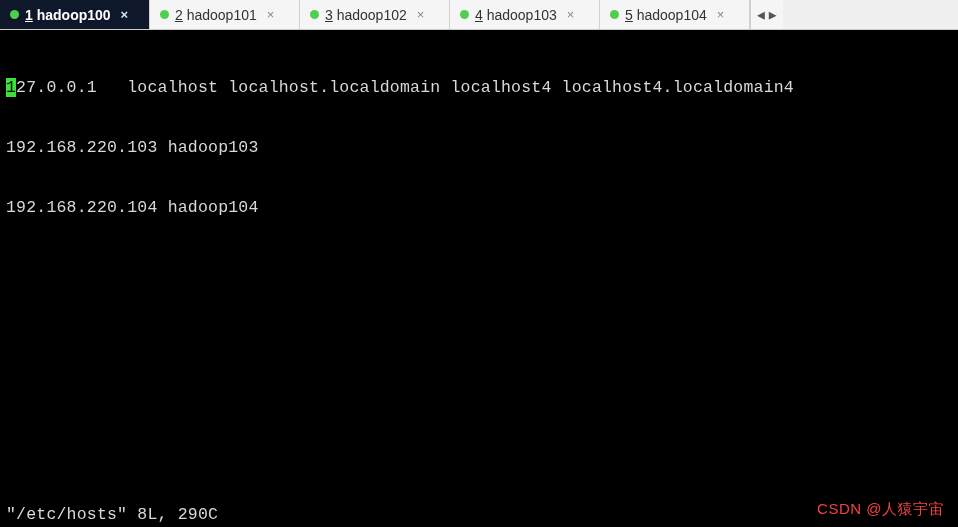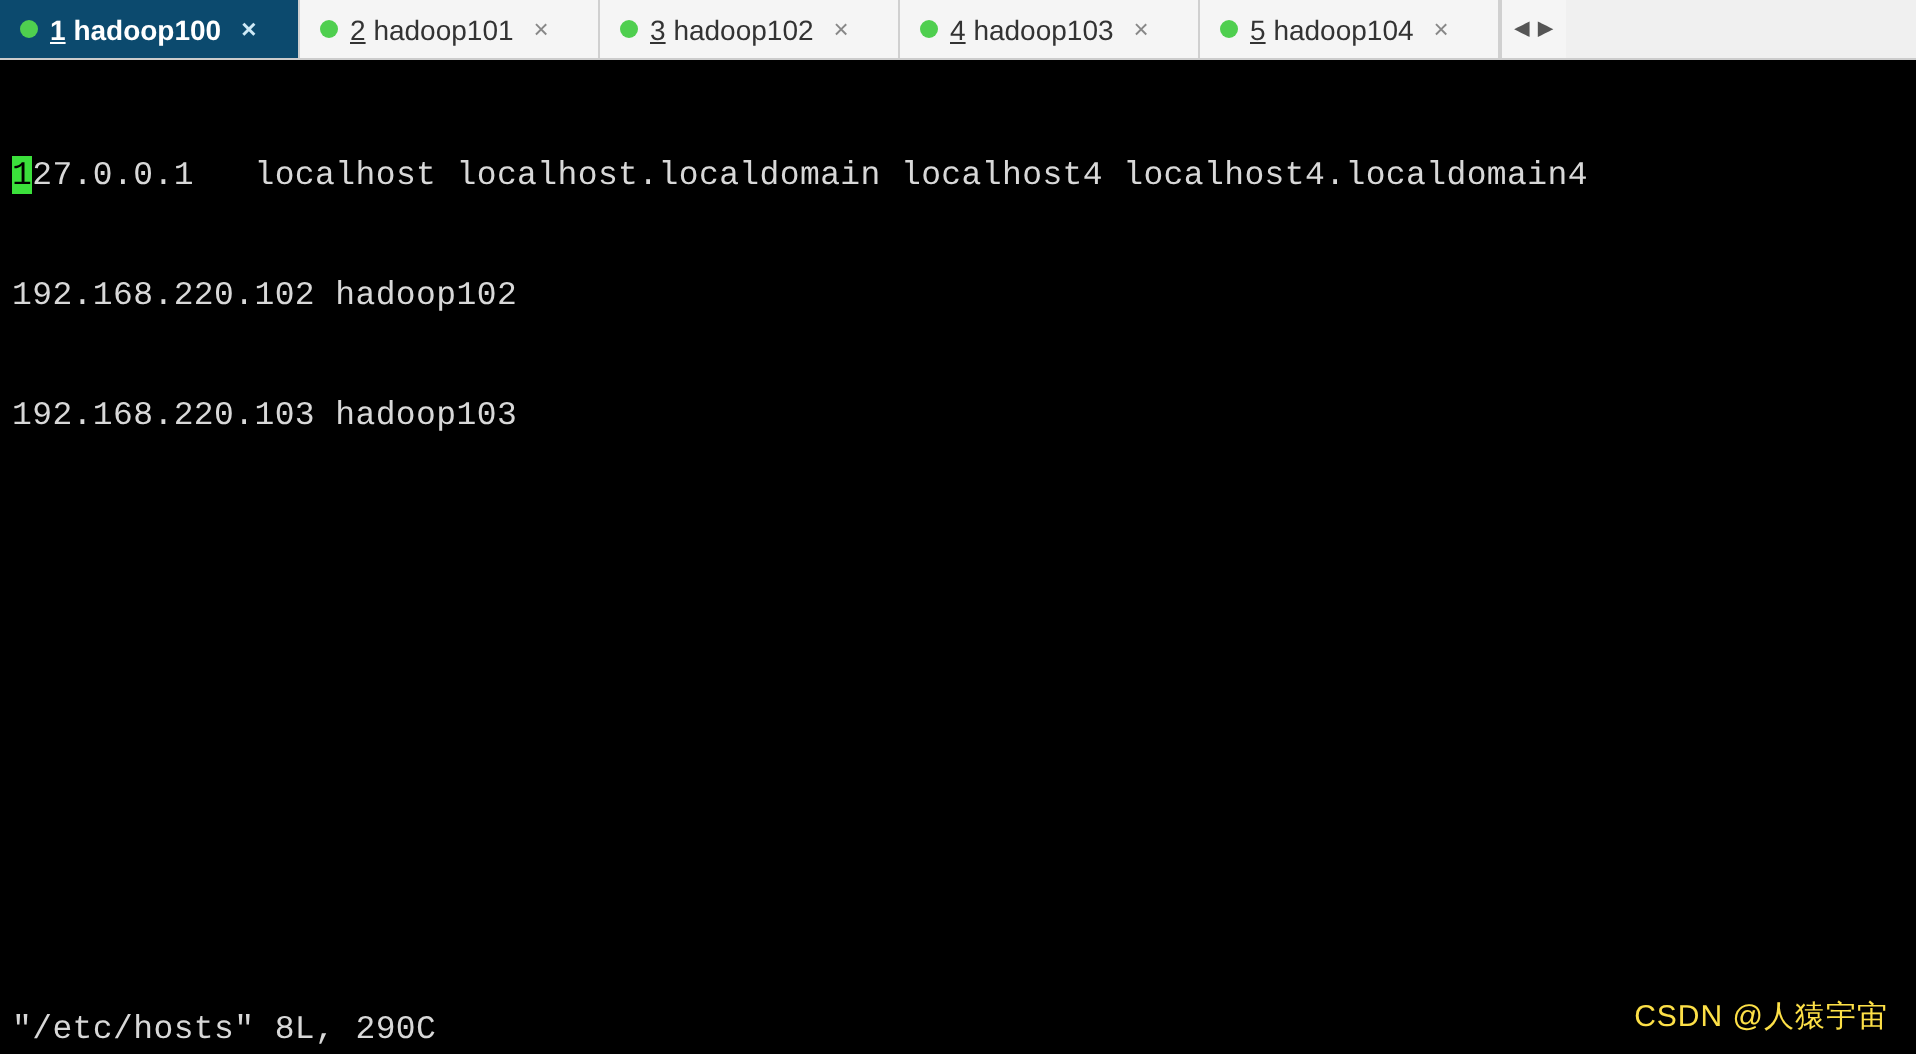--- a/index.html
+++ b/index.html
@@ -25,21 +25,21 @@
       background: #f5f5f5;
       border-right: 1px solid #d0d0d0;
       color: #333;
       font-family: Arial, sans-serif;
       font-size: 14px;
       cursor: pointer;
       gap: 6px;
       min-width: 150px;
     }
     .tab.active {
-      background: #0c4a6e;
+      background: #0f172a;
       color: #fff;
       font-weight: bold;
     }
     .tab .dot {
       width: 9px;
       height: 9px;
       border-radius: 50%;
       background: #4fcf4f;
       flex-shrink: 0;
     }
@@ -84,21 +84,21 @@
     .status-line {
       position: absolute;
       bottom: 2px;
       left: 6px;
       color: #d8d8d8;
     }
     .watermark {
       position: absolute;
       bottom: 8px;
       right: 14px;
-      color: #fde047;
+      color: #ef4444;
       font-family: Arial, sans-serif;
       font-size: 15px;
       letter-spacing: 0.5px;
     }
   </style>
 </head>
 <body>
 
 <div class="tab-bar">
   <div class="tab active">
@@ -127,22 +127,22 @@
     <span class="close">×</span>
   </div>
   <div class="scroll-arrows">
     <span>◀</span>
     <span>▶</span>
   </div>
 </div>
 
 <div class="terminal">
   <div class="line"><span class="cursor-bg">1</span><span>27.0.0.1   localhost localhost.localdomain localhost4 localhost4.localdomain4</span></div>
-  <div class="line">192.168.220.102 hadoop102</div>
   <div class="line">192.168.220.103 hadoop103</div>
+  <div class="line">192.168.220.104 hadoop104</div>
   <div class="line">&nbsp;</div>
   
   
   
   
   
   
   
   
   

